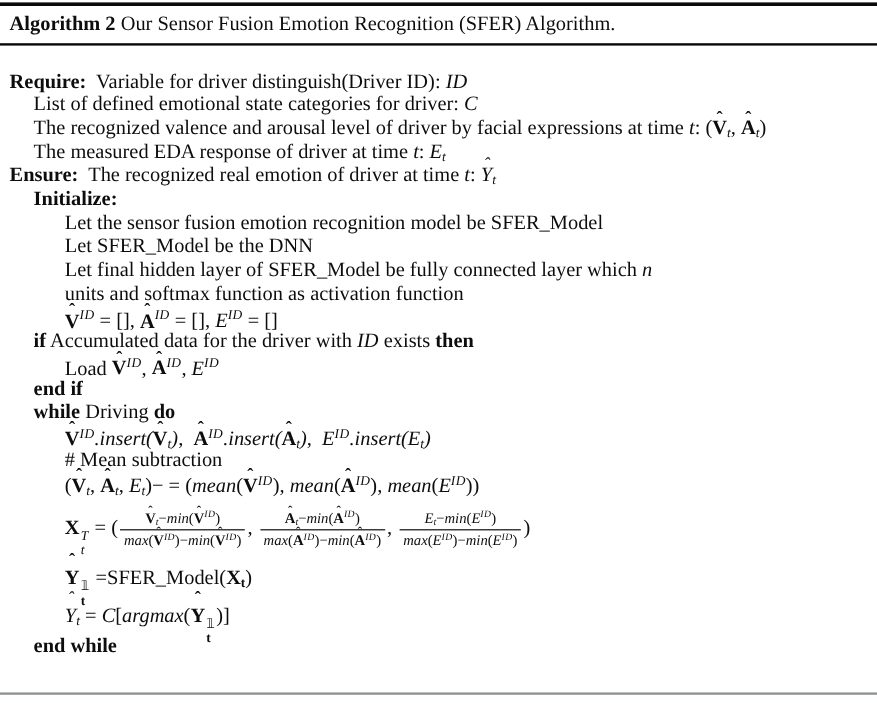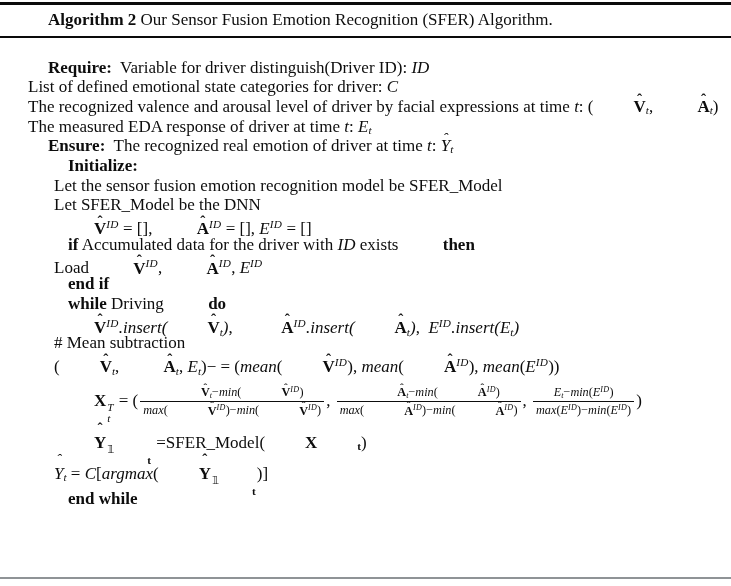--- a/index.html
+++ b/index.html
@@ -3,21 +3,21 @@
 <meta charset="utf-8">
 <style>
   html,body{margin:0;padding:0;background:#fff;}
   body{width:731px;height:586px;position:relative;overflow:hidden;
        font-family:"Liberation Serif","DejaVu Serif",serif;color:#0d0d0d;}
   .algo{position:absolute;inset:0;}
   .rule-top{height:3px;background:#0a0a0a;margin-top:2px;}
   .rule-mid{height:1.6px;background:#0a0a0a;}
   .rule-bottom{position:absolute;left:0;top:577px;width:731px;height:2px;background:#8f9396;}
   .title-row{padding:5px 8px 6px 8px;font-size:17px;white-space:pre;}
-  .b{font-weight:bold;margin-left:40px;}
+  .b{font-weight:bold;}
   .i{font-style:italic;}
   .algo-body{padding:20px 8px 0 8px;font-size:17px;}
   .line{white-space:pre;height:19.7px;line-height:19.7px;}
   .ind1{padding-left:20px;font-family:Liberation Serif, serif;}
   .ind2{padding-left:46px;}
   .line-frac{height:47px;line-height:47px;margin:4px 0 3px 0;}
   .line-stack{height:31px;line-height:31px;}
   .sup{font-size:66%;vertical-align:0.55em;letter-spacing:0.3px;}
   .sub{font-size:66%;vertical-align:-0.22em;}
   .hat{position:relative;display:inline-block;}
@@ -41,20 +41,22 @@
   <div class="rule-mid"></div>
   <div class="algo-body" id="algo-body">
       <div class="line"><span class="b">Require:</span><span>  Variable for driver distinguish(Driver ID): </span><span class="i">ID</span></div>
       <div class="line ind1"><span>List of defined emotional state categories for driver: </span><span class="i">C</span></div>
       <div class="line ind1"><span>The recognized valence and arousal level of driver by facial expressions at time </span><span class="i">t</span><span>: (</span><span class="b hat"><span class="acc">ˆ</span>V</span><span class="i sub">t</span><span>, </span><span class="b hat"><span class="acc">ˆ</span>A</span><span class="i sub">t</span><span>)</span></div>
       <div class="line ind1"><span>The measured EDA response of driver at time </span><span class="i">t</span><span>: </span><span class="i">E</span><span class="i sub">t</span></div>
       <div class="line"><span class="b">Ensure:</span><span>  The recognized real emotion of driver at time </span><span class="i">t</span><span>: </span><span class="i hat"><span class="acc">ˆ</span>Y</span><span class="i sub">t</span></div>
       <div class="line ind1"><span class="b">Initialize:</span></div>
       <div class="line ind2"><span>Let the sensor fusion emotion recognition model be SFER_Model</span></div>
       <div class="line ind2"><span>Let SFER_Model be the DNN</span></div>
+      <div class="line ind2"><span>Let final hidden layer of SFER_Model be fully connected layer which </span><span class="i">n</span></div>
+      <div class="line ind2"><span>units and softmax function as activation function</span></div>
       <div class="line ind2"><span class="b hat"><span class="acc">ˆ</span>V</span><span class="i sup">ID</span><span> = [], </span><span class="b hat"><span class="acc">ˆ</span>A</span><span class="i sup">ID</span><span> = [], </span><span class="i">E</span><span class="i sup">ID</span><span> = []</span></div>
       <div class="line ind1"><span class="b">if</span><span> Accumulated data for the driver with </span><span class="i">ID</span><span> exists </span><span class="b">then</span></div>
       <div class="line ind2"><span>Load </span><span class="b hat"><span class="acc">ˆ</span>V</span><span class="i sup">ID</span><span>, </span><span class="b hat"><span class="acc">ˆ</span>A</span><span class="i sup">ID</span><span>, </span><span class="i">E</span><span class="i sup">ID</span></div>
       <div class="line ind1"><span class="b">end if</span></div>
       <div class="line ind1"><span class="b">while</span><span> Driving </span><span class="b">do</span></div>
       <div class="line ind2"><span class="b hat"><span class="acc">ˆ</span>V</span><span class="i sup">ID</span><span class="i">.insert(</span><span class="b hat"><span class="acc">ˆ</span>V</span><span class="i sub">t</span><span class="i">)</span><span>,  </span><span class="b hat"><span class="acc">ˆ</span>A</span><span class="i sup">ID</span><span class="i">.insert(</span><span class="b hat"><span class="acc">ˆ</span>A</span><span class="i sub">t</span><span class="i">)</span><span>,  </span><span class="i">E</span><span class="i sup">ID</span><span class="i">.insert(</span><span class="i">E</span><span class="i sub">t</span><span class="i">)</span></div>
       <div class="line ind2"><span># Mean subtraction</span></div>
       <div class="line ind2"><span>(</span><span class="b hat"><span class="acc">ˆ</span>V</span><span class="i sub">t</span><span>, </span><span class="b hat"><span class="acc">ˆ</span>A</span><span class="i sub">t</span><span>, </span><span class="i">E</span><span class="i sub">t</span><span>)− = (</span><span class="i">mean</span><span>(</span><span class="b hat"><span class="acc">ˆ</span>V</span><span class="i sup">ID</span><span>), </span><span class="i">mean</span><span>(</span><span class="b hat"><span class="acc">ˆ</span>A</span><span class="i sup">ID</span><span>), </span><span class="i">mean</span><span>(</span><span class="i">E</span><span class="i sup">ID</span><span>))</span></div>
       <div class="line ind2 line-frac"><span class="b">X</span><span class="ss"><span><span class="i">T</span></span><span><span class="i">t</span></span></span><span> = (</span><span class="frac"><span class="num"><span class="b hat"><span class="acc">ˆ</span>V</span><span class="i sub">t</span><span>−</span><span class="i">min</span><span>(</span><span class="b hat"><span class="acc">ˆ</span>V</span><span class="i sup">ID</span><span>)</span></span><span class="den"><span class="i">max</span><span>(</span><span class="b hat"><span class="acc">ˆ</span>V</span><span class="i sup">ID</span><span>)−</span><span class="i">min</span><span>(</span><span class="b hat"><span class="acc">ˆ</span>V</span><span class="i sup">ID</span><span>)</span></span></span><span>, </span><span class="frac"><span class="num"><span class="b hat"><span class="acc">ˆ</span>A</span><span class="i sub">t</span><span>−</span><span class="i">min</span><span>(</span><span class="b hat"><span class="acc">ˆ</span>A</span><span class="i sup">ID</span><span>)</span></span><span class="den"><span class="i">max</span><span>(</span><span class="b hat"><span class="acc">ˆ</span>A</span><span class="i sup">ID</span><span>)−</span><span class="i">min</span><span>(</span><span class="b hat"><span class="acc">ˆ</span>A</span><span class="i sup">ID</span><span>)</span></span></span><span>, </span><span class="frac"><span class="num"><span class="i">E</span><span class="i sub">t</span><span>−</span><span class="i">min</span><span>(</span><span class="i">E</span><span class="i sup">ID</span><span>)</span></span><span class="den"><span class="i">max</span><span>(</span><span class="i">E</span><span class="i sup">ID</span><span>)−</span><span class="i">min</span><span>(</span><span class="i">E</span><span class="i sup">ID</span><span>)</span></span></span><span>)</span></div>
       <div class="line ind2 line-stack"><span class="b hat"><span class="acc">ˆ</span>Y</span><span class="ss"><span><span class="ds">𝟙</span></span><span><span class="b">t</span></span></span><span> =SFER_Model(</span><span class="b">X</span><span class="b sub">t</span><span>)</span></div>

